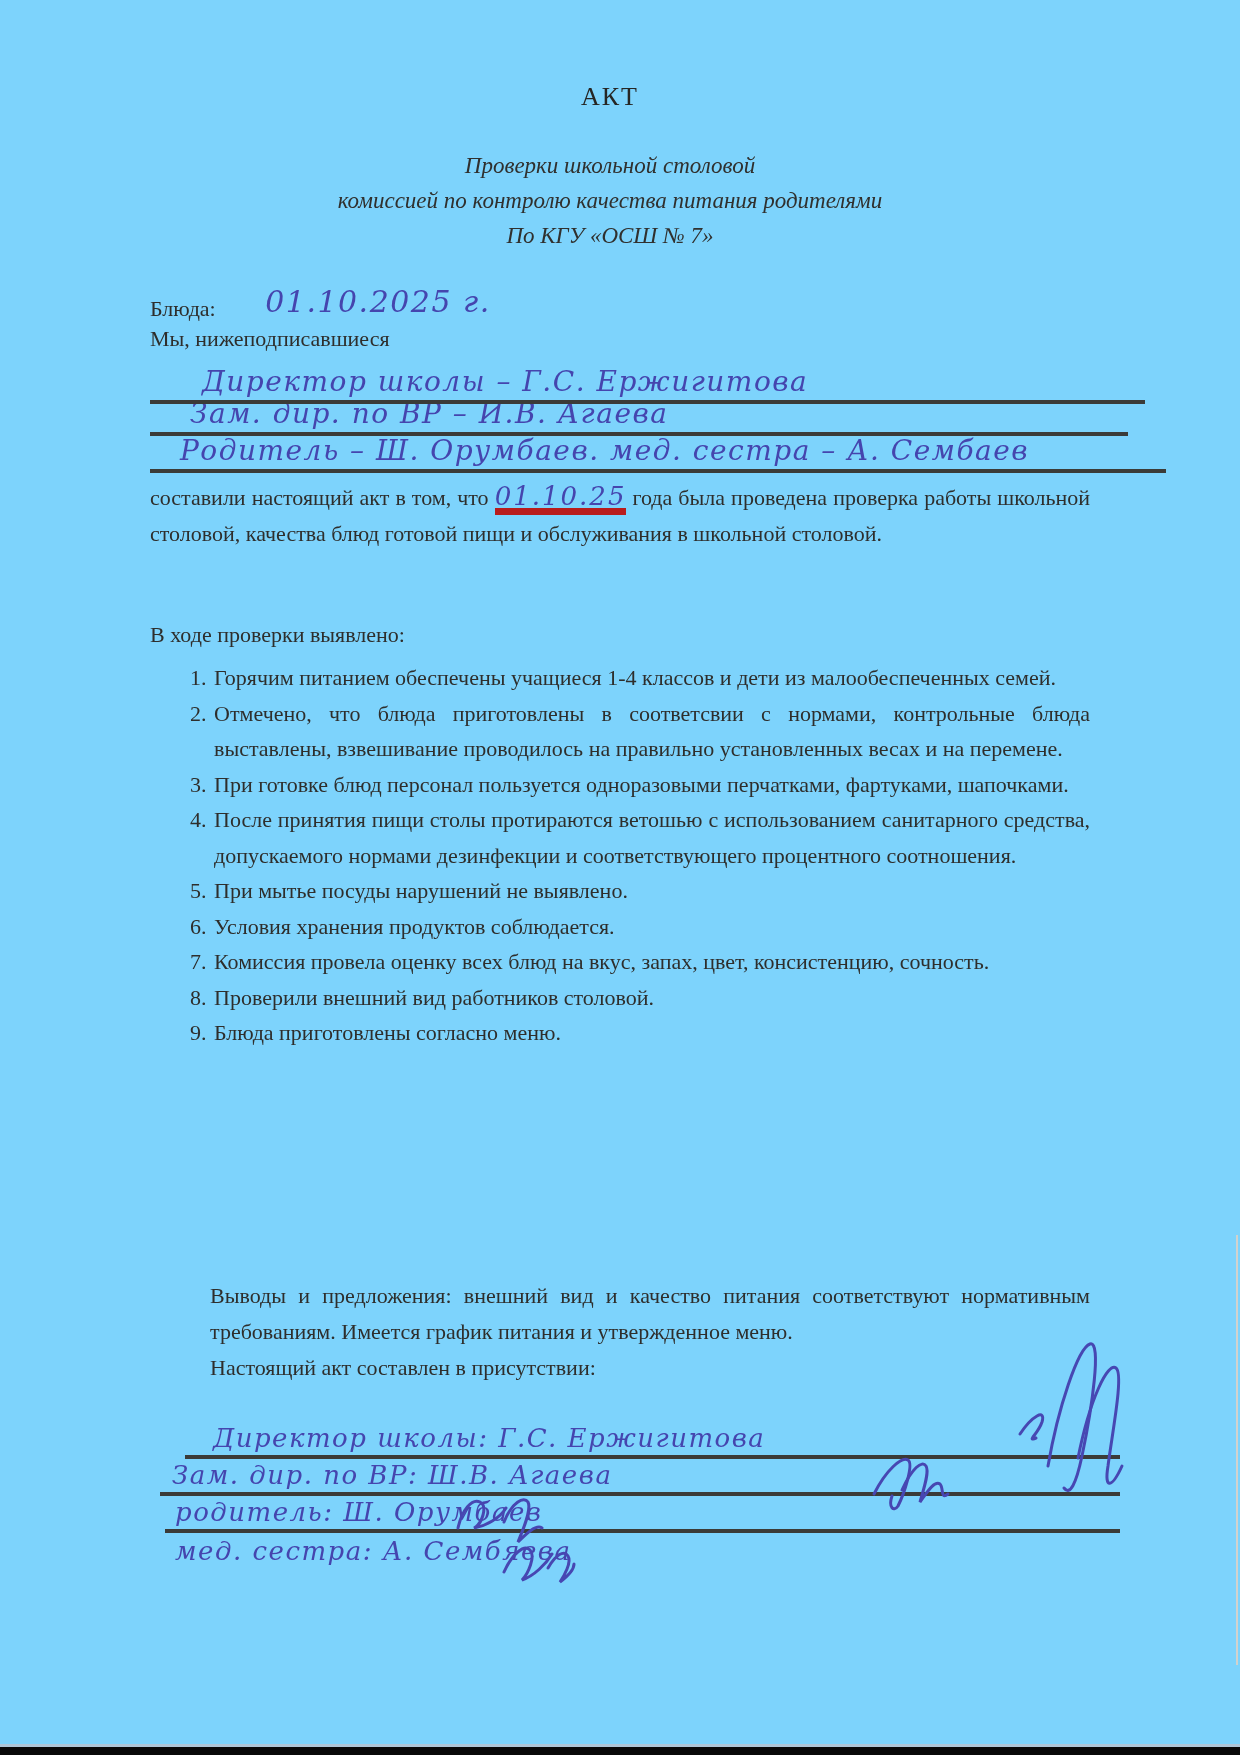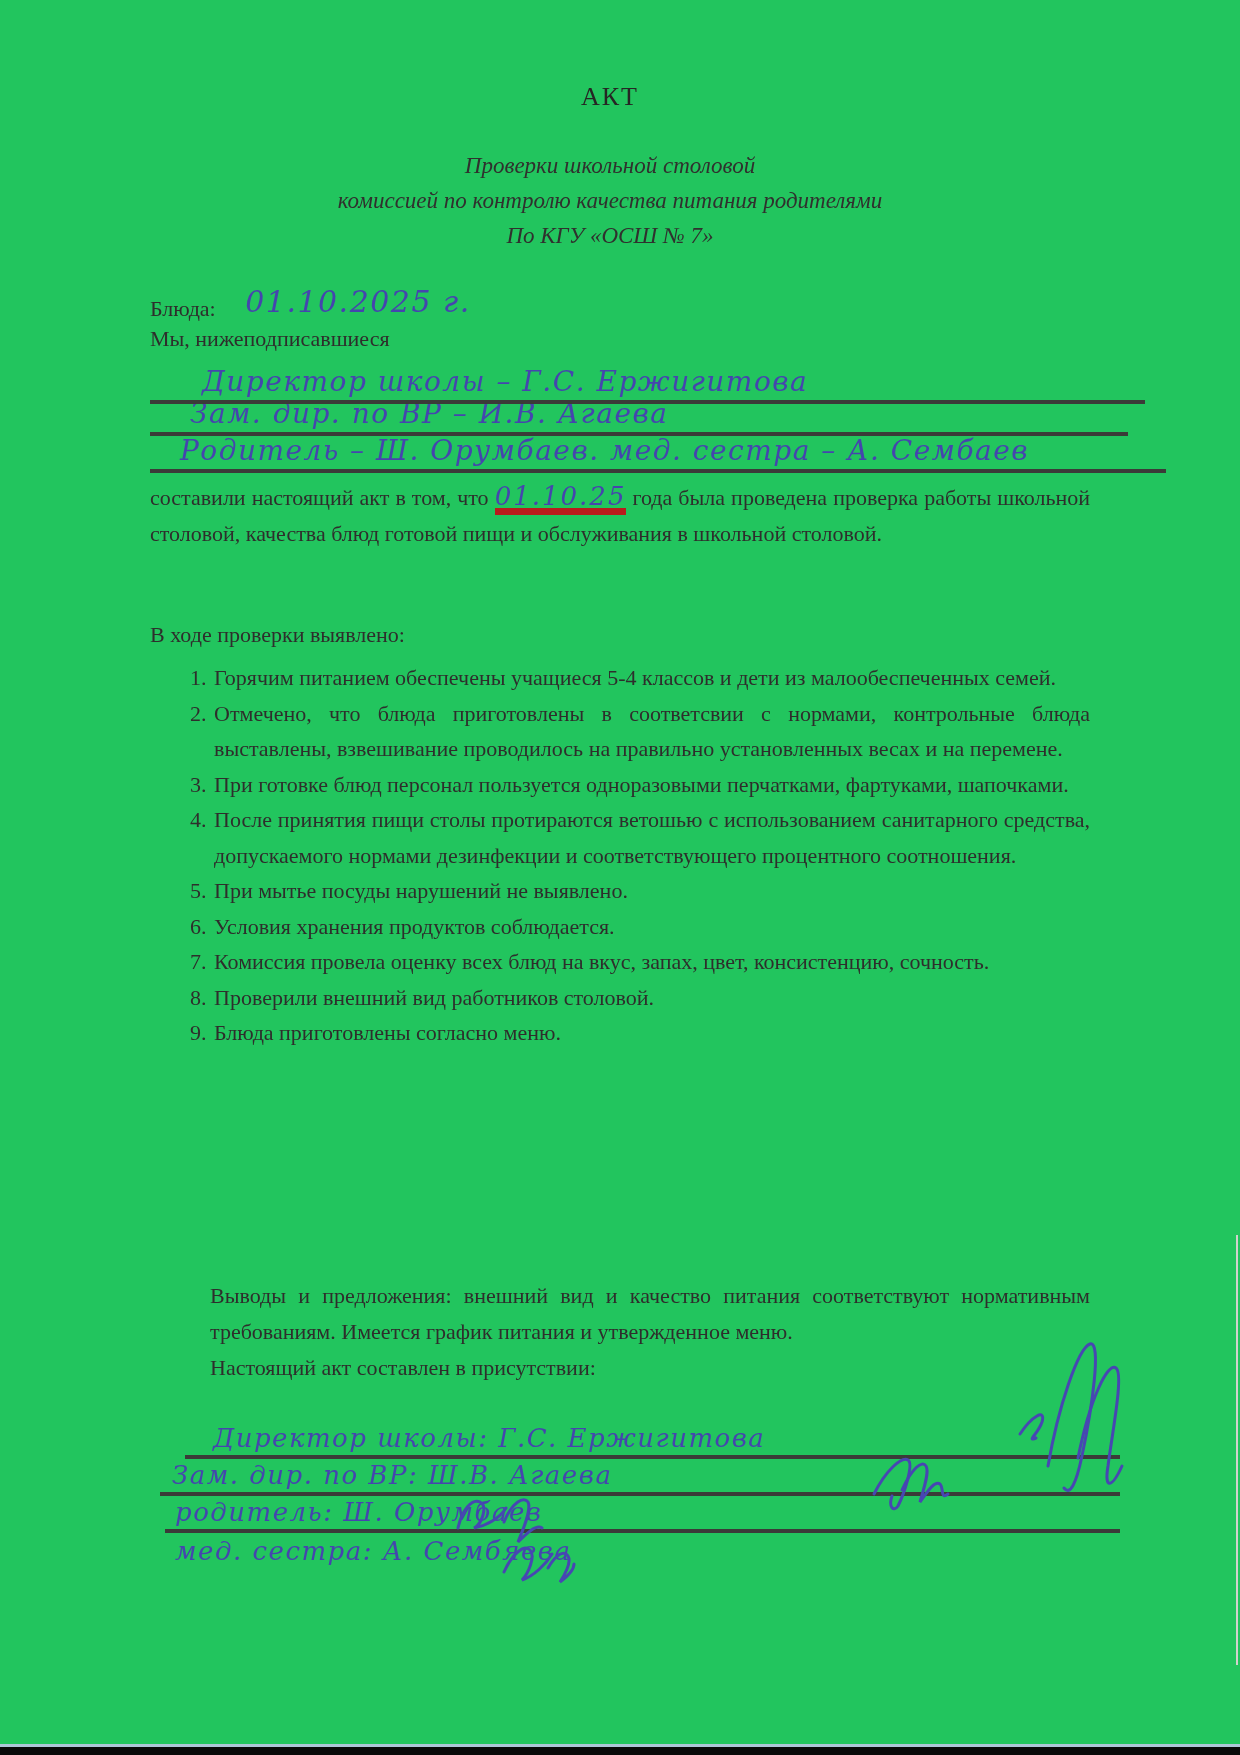--- a/index.html
+++ b/index.html
@@ -1,20 +1,20 @@
 <!DOCTYPE html>
 <html><head>
 <meta charset="utf-8">
 <style>
   html,body { margin:0; padding:0; background:#e8e8e8; }
   .page {
     position:relative;
     width:1240px; height:1755px;
     margin:0 auto;
-    background:#22c55e;
+    background:#7dd3fc;
     font-family:"Liberation Serif", serif;
     color:#2e2e2c;
     overflow:hidden;
   }
   
   .header { position:absolute; left:135px; top:82px; width:950px; text-align:center; }
   .doc-title { font-size:26px; letter-spacing:2px; font-weight:normal; margin:0 0 36px 0; color:#262624; }
   .subtitle { font-size:23px; line-height:35px; margin:0; color:#30302e;font-style:italic; }
   
   .printed { font-size:22px; color:#2e2e2c; }
@@ -74,21 +74,21 @@
 
   <div class="header">
     <h1 class="doc-title">АКТ</h1>
     <p class="subtitle">Проверки школьной столовой</p>
     <p class="subtitle">комиссией по контролю качества питания родителями</p>
     <p class="subtitle">По КГУ «ОСШ № 7»</p>
   </div>
 
   <div class="block printed" style="left:150px; top:288px;">
     <span>Блюда:</span>
-    <span class="hand hand-date-top" style="margin-left:24px; position:relative; top:-4px;">01.10.2025 г.</span>
+    <span class="hand hand-date-top" style="margin-left:44px; position:relative; top:-4px;">01.10.2025 г.</span>
   </div>
 
   <div class="block printed" style="left:150px; top:326px;">
     <span>Мы, нижеподписавшиеся</span>
   </div>
 
   <div class="uline" style="left:150px; top:398px; width:978px; height:34px;">
     <span class="hand hand-row" style="left:40px;">Зам. дир. по ВР – И.В. Агаева</span>
   </div>
   <div class="uline" style="left:150px; top:360px; width:995px; height:40px;">
@@ -103,21 +103,21 @@
     <span class="inline-date">01.10.25</span>
     <span>года была проведена проверка работы школьной столовой, качества блюд готовой пищи и обслуживания в школьной столовой.</span>
   </div>
 
   <div class="block printed" style="left:150px; top:622px;">
     <span>В ходе проверки выявлено:</span>
   </div>
 
   <div class="block" style="left:150px; top:660px; width:940px;">
     <ol class="findings-list">
-      <li>Горячим питанием обеспечены учащиеся 5-4 классов и дети из малообеспеченных семей.</li>
+      <li>Горячим питанием обеспечены учащиеся 1-4 классов и дети из малообеспеченных семей.</li>
       <li>Отмечено, что блюда приготовлены в соответсвии с нормами, контрольные блюда выставлены, взвешивание проводилось на правильно установленных весах и на перемене.</li>
       <li>При готовке блюд персонал пользуется одноразовыми перчатками, фартуками, шапочками.</li>
       <li>После принятия пищи столы протираются ветошью с использованием санитарного средства, допускаемого нормами дезинфекции и соответствующего процентного соотношения.</li>
       <li>При мытье посуды нарушений не выявлено.</li>
       <li>Условия хранения продуктов соблюдается.</li>
       <li>Комиссия провела оценку всех блюд на вкус, запах, цвет, консистенцию, сочность.</li>
       <li>Проверили внешний вид работников столовой.</li>
       <li>Блюда приготовлены согласно меню.</li>
     </ol>
   </div>

